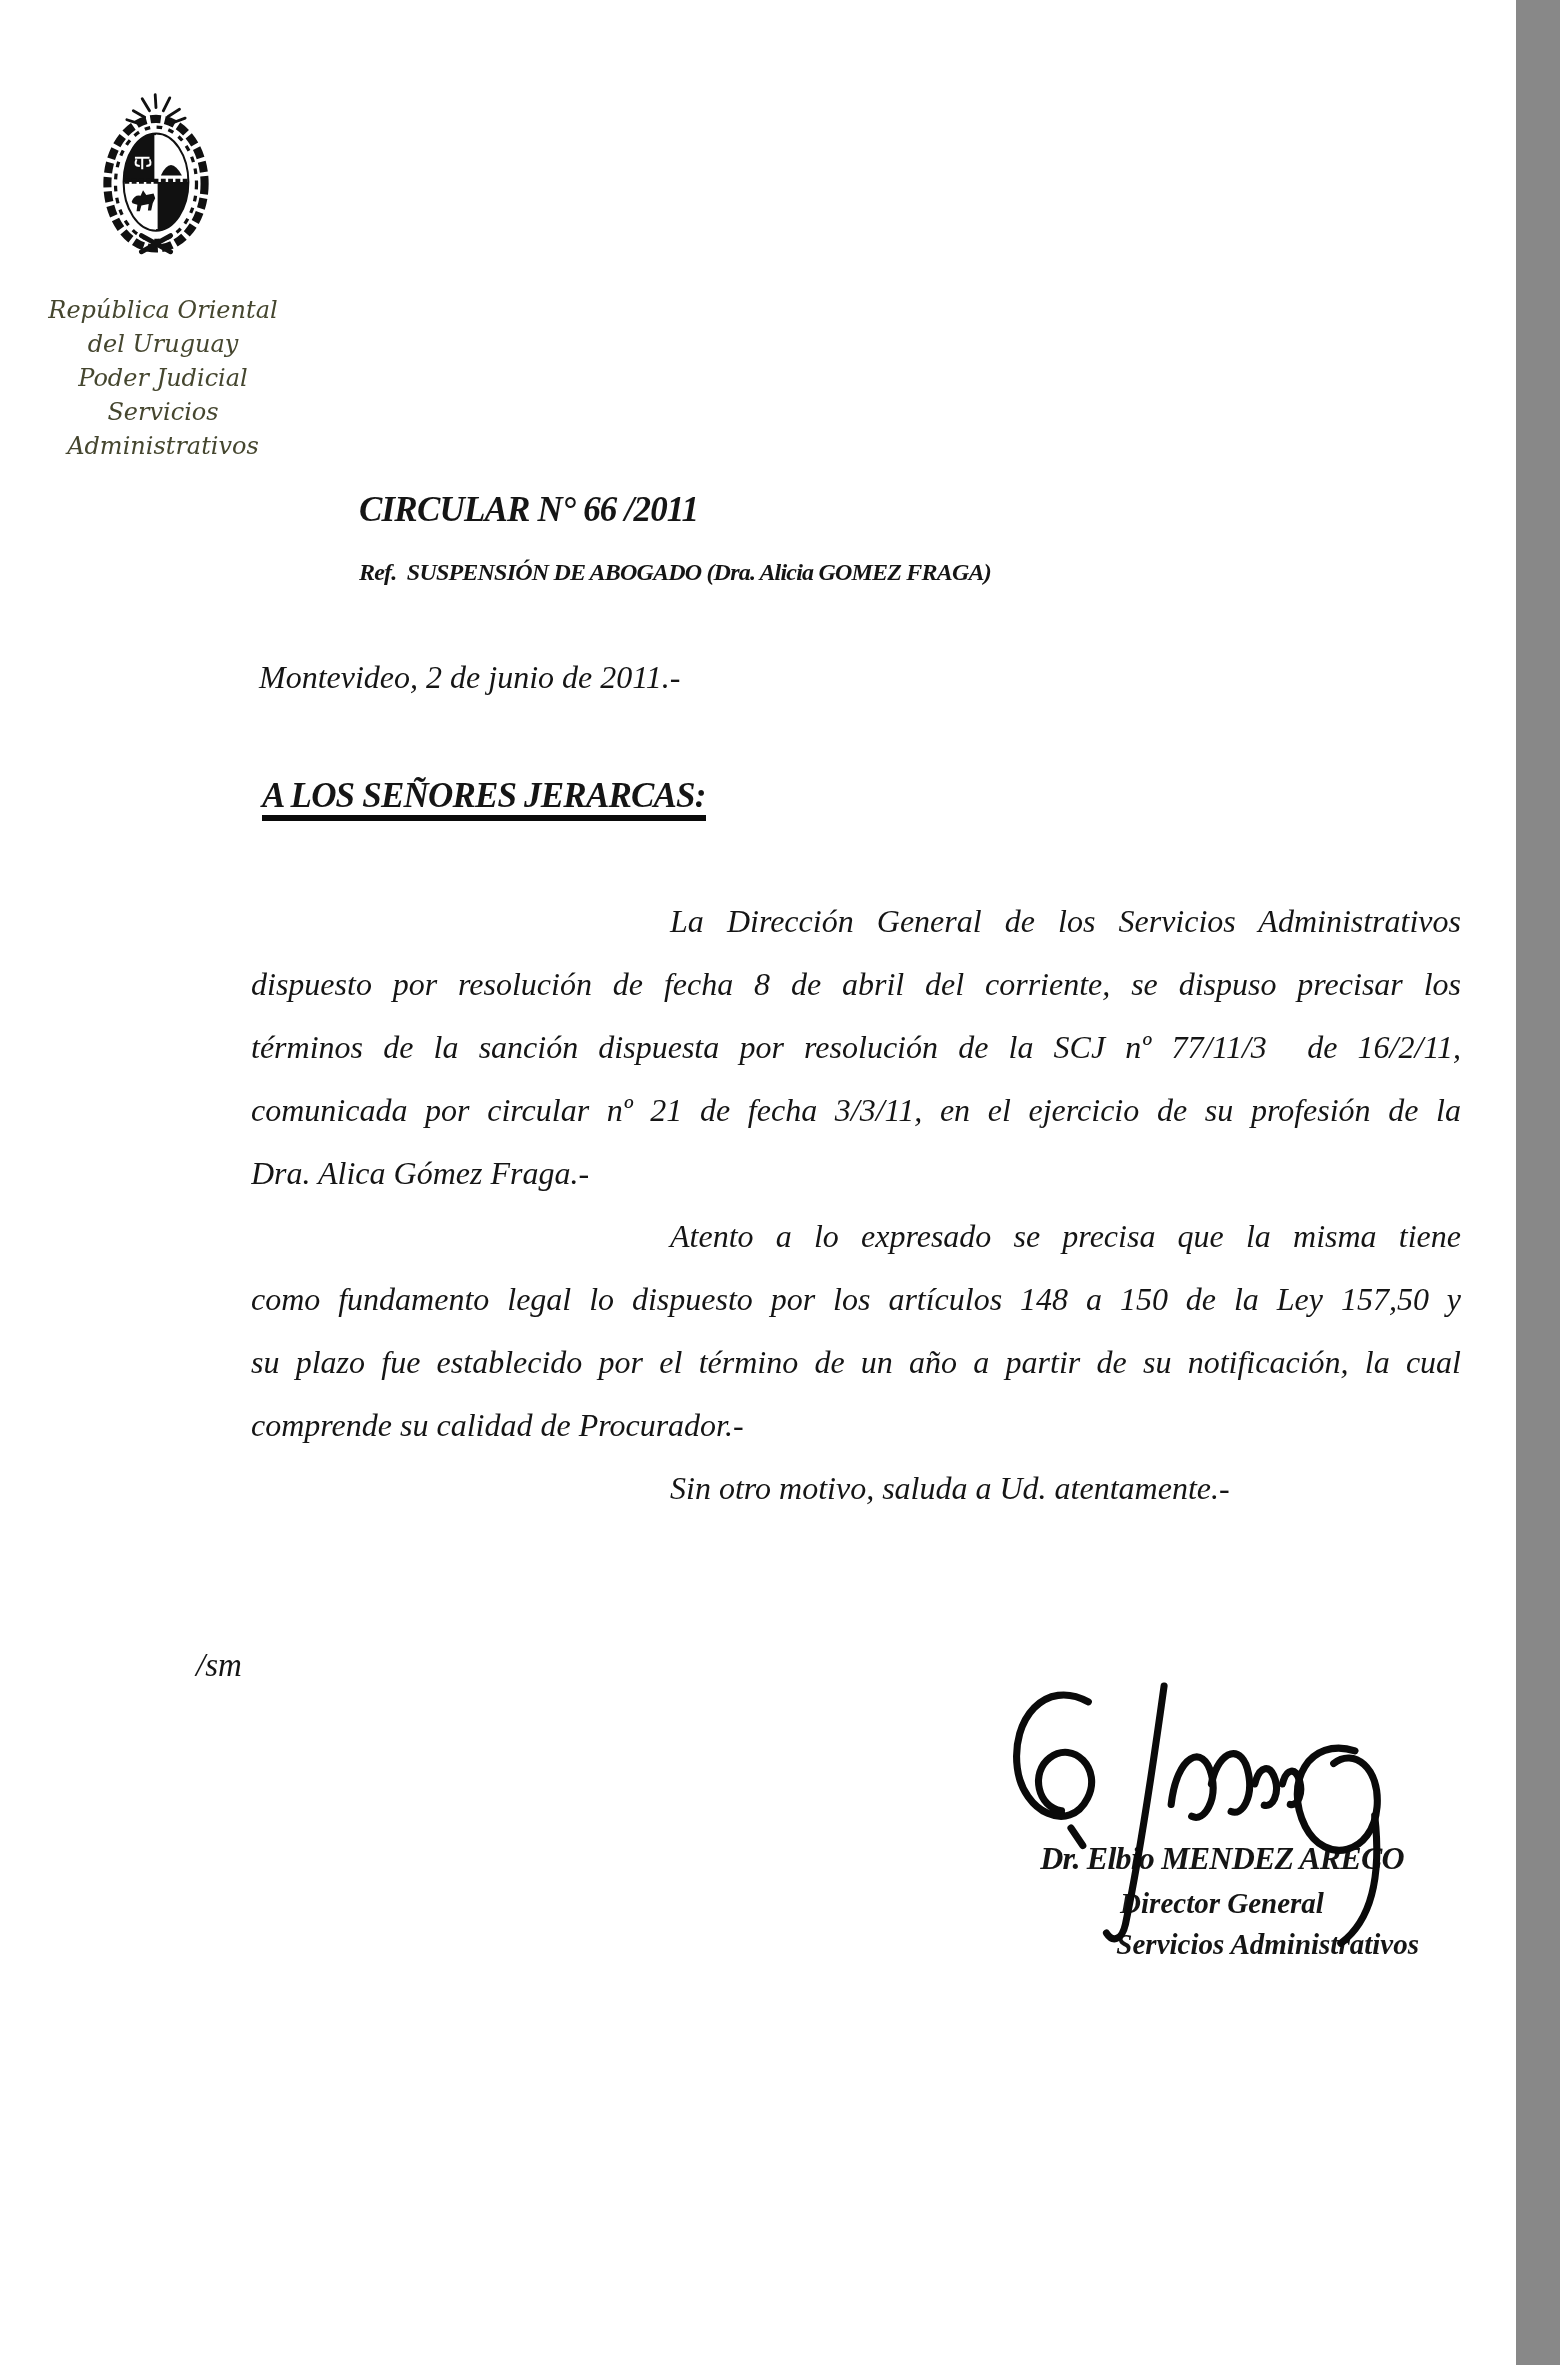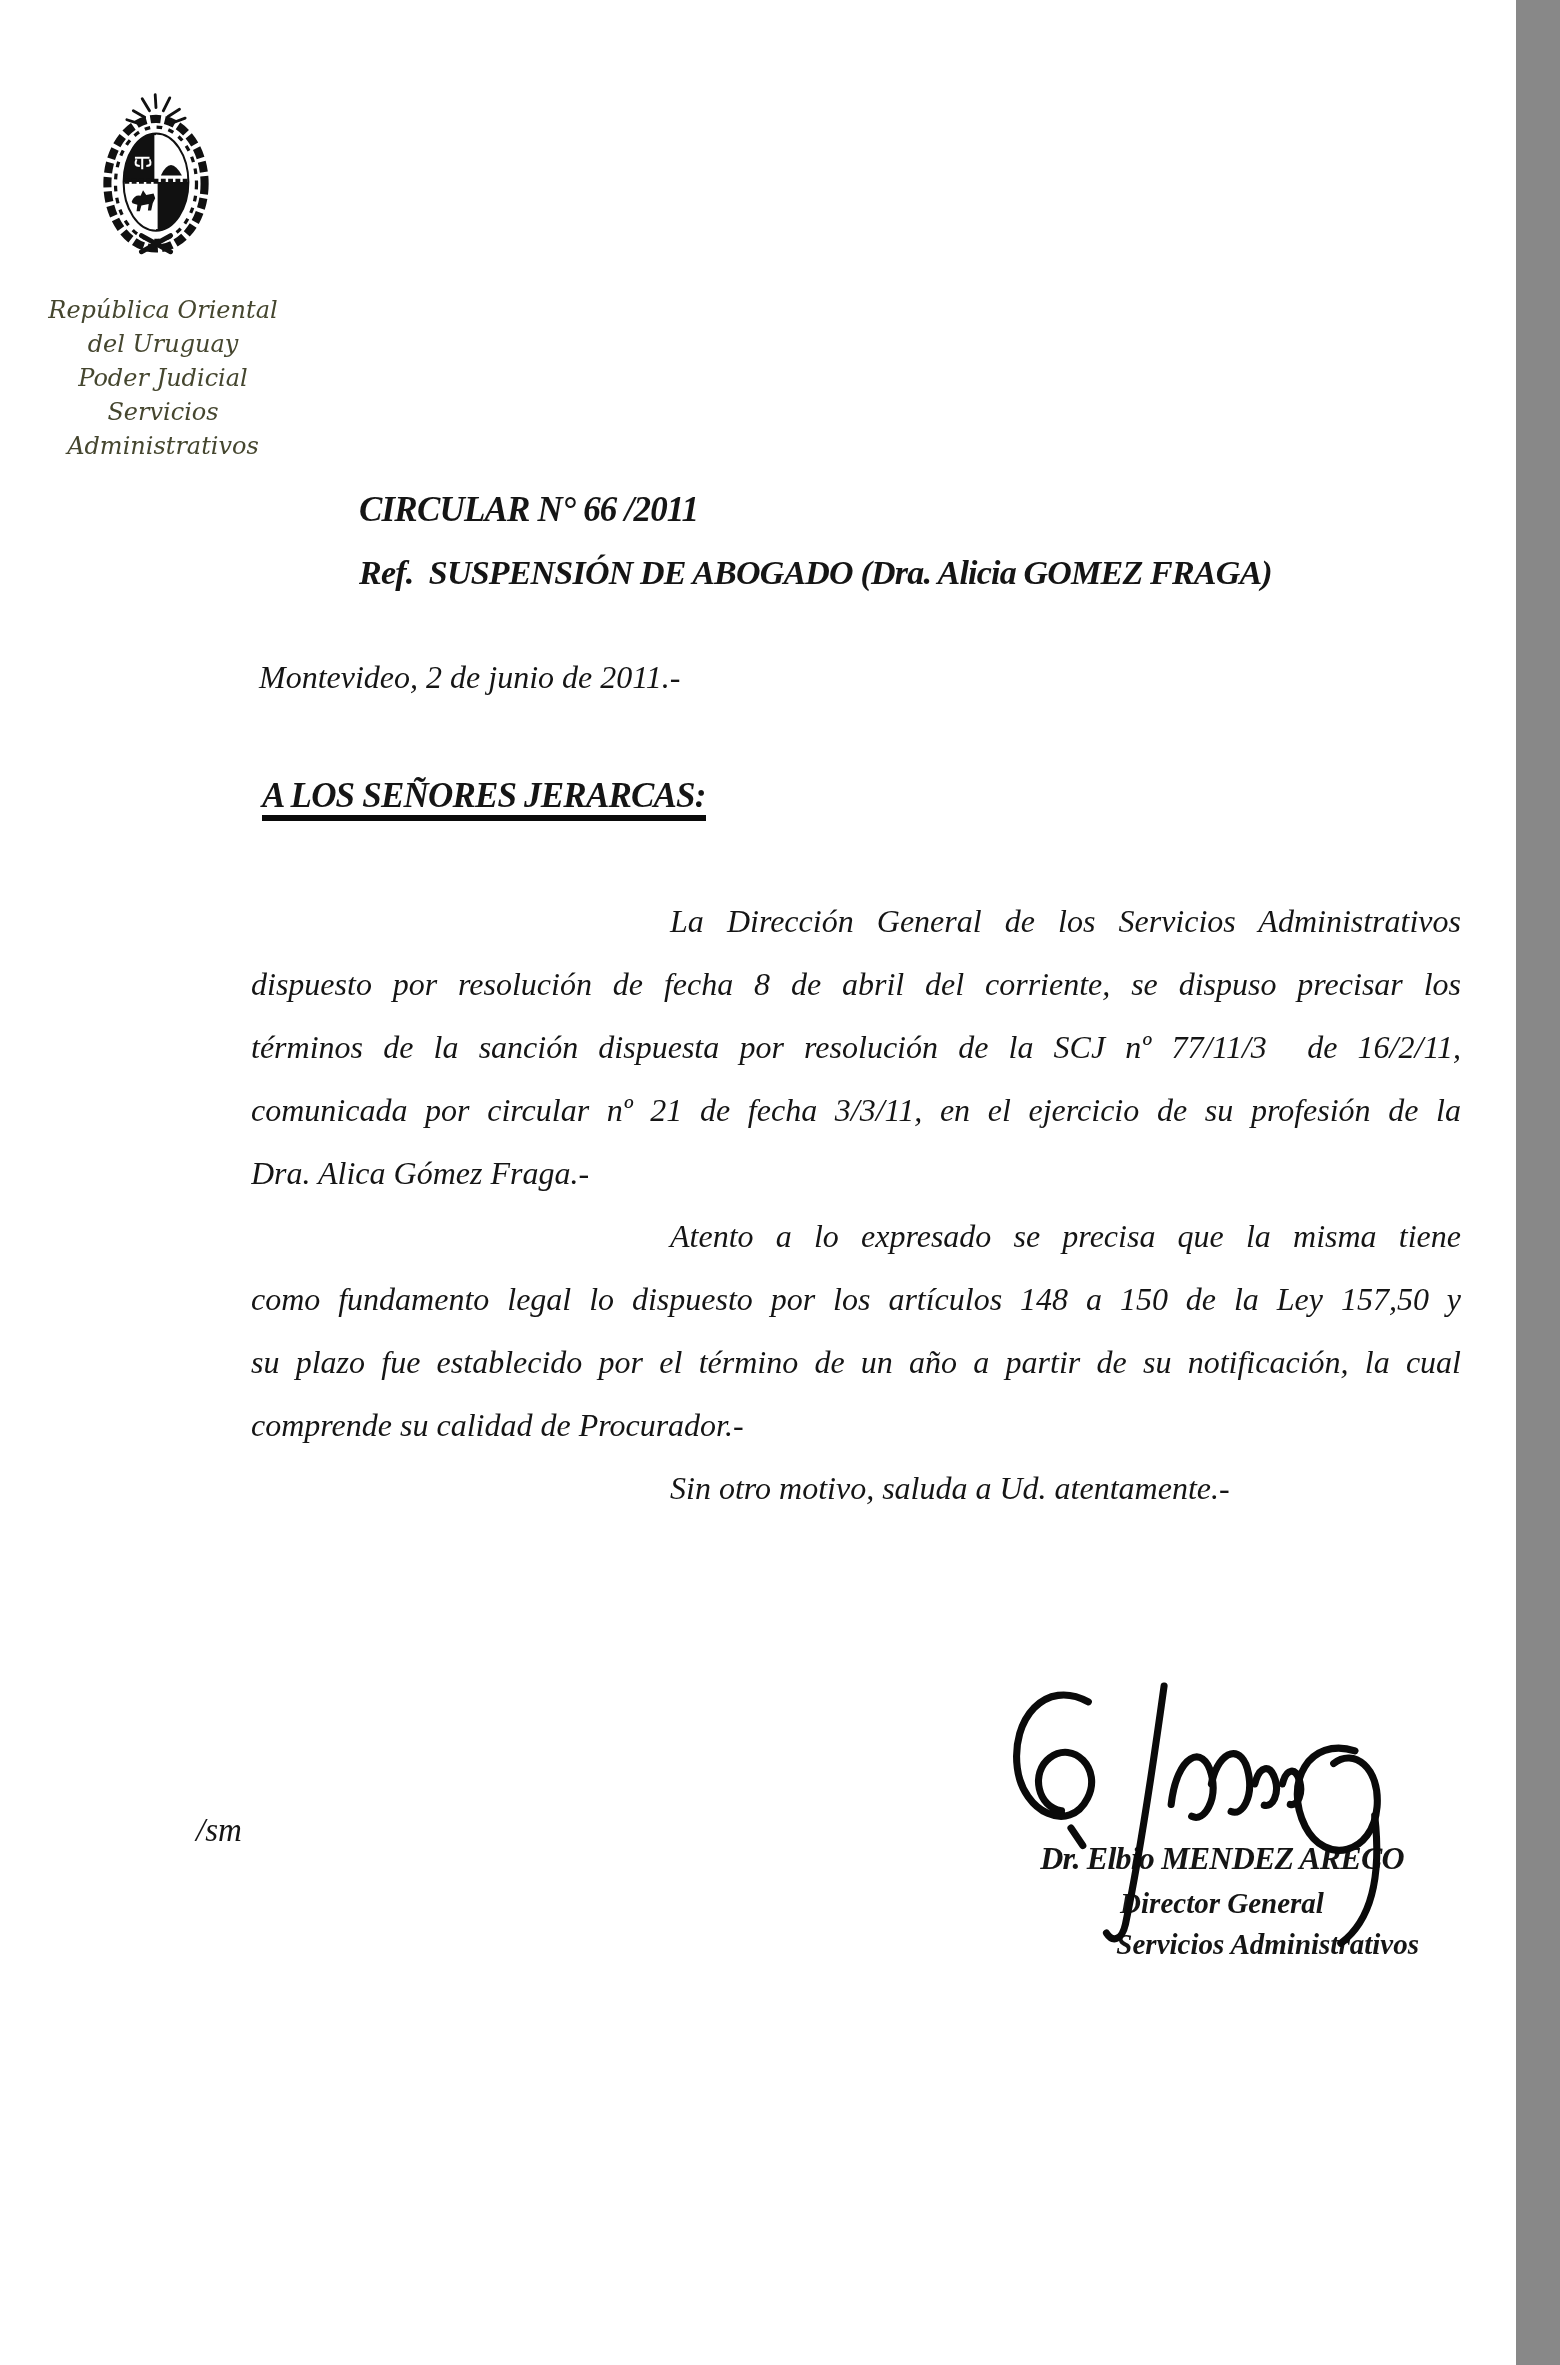--- a/index.html
+++ b/index.html
@@ -17,21 +17,21 @@
   .lh-text{
     position:absolute;left:32px;top:293px;width:262px;
     text-align:center;
     font-family:"DejaVu Serif", serif;
     font-size:24px;line-height:34px;
     color:#45462f;
   }
   
   .heading{position:absolute;left:359px;top:478px;font-weight:bold;}
   .heading .h1{font-size:35px;line-height:63px;letter-spacing:-0.8px;}
-  .heading .h2{font-size:34px;line-height:63px;letter-spacing:-0.8px;}
+  .heading .h2{font-size:24px;line-height:63px;letter-spacing:-0.8px;}
   
   .dateline{
     position:absolute;left:259px;top:658px;width:1191px;
     text-align:left;font-size:32px;line-height:38px;
   }
   
   .salutation{position:absolute;left:262px;top:776px;}
   .sal-inner{
     display:inline-block;
     font-size:35px;font-weight:bold;line-height:39px;
@@ -41,21 +41,21 @@
   
   .body-text{position:absolute;left:251px;top:890px;width:1210px;}
   .bl{
     height:63px;line-height:63px;font-size:32px;
     text-align:justify;text-align-last:justify;
     overflow:hidden;white-space:nowrap;
   }
   .bl.indent{padding-left:419px;}
   .bl.last{text-align-last:left;}
   
-  .initials{position:absolute;left:196px;top:1811px;font-size:33px;line-height:39px;text-align:right;}
+  .initials{position:absolute;left:196px;top:1646px;font-size:33px;line-height:39px;text-align:right;}
   
   .sig-scribble{position:absolute;left:970px;top:1664px;width:426px;height:288px;z-index:3;}
   .sig-name{
     position:absolute;left:1025px;top:1839px;width:394px;z-index:2;
     text-align:center;font-weight:bold;font-size:32px;line-height:39px;letter-spacing:-0.8px;
   }
   .sig-title{
     position:absolute;left:1025px;top:1885px;width:394px;z-index:2;
     text-align:center;font-weight:bold;font-size:29px;line-height:36px;
   }

